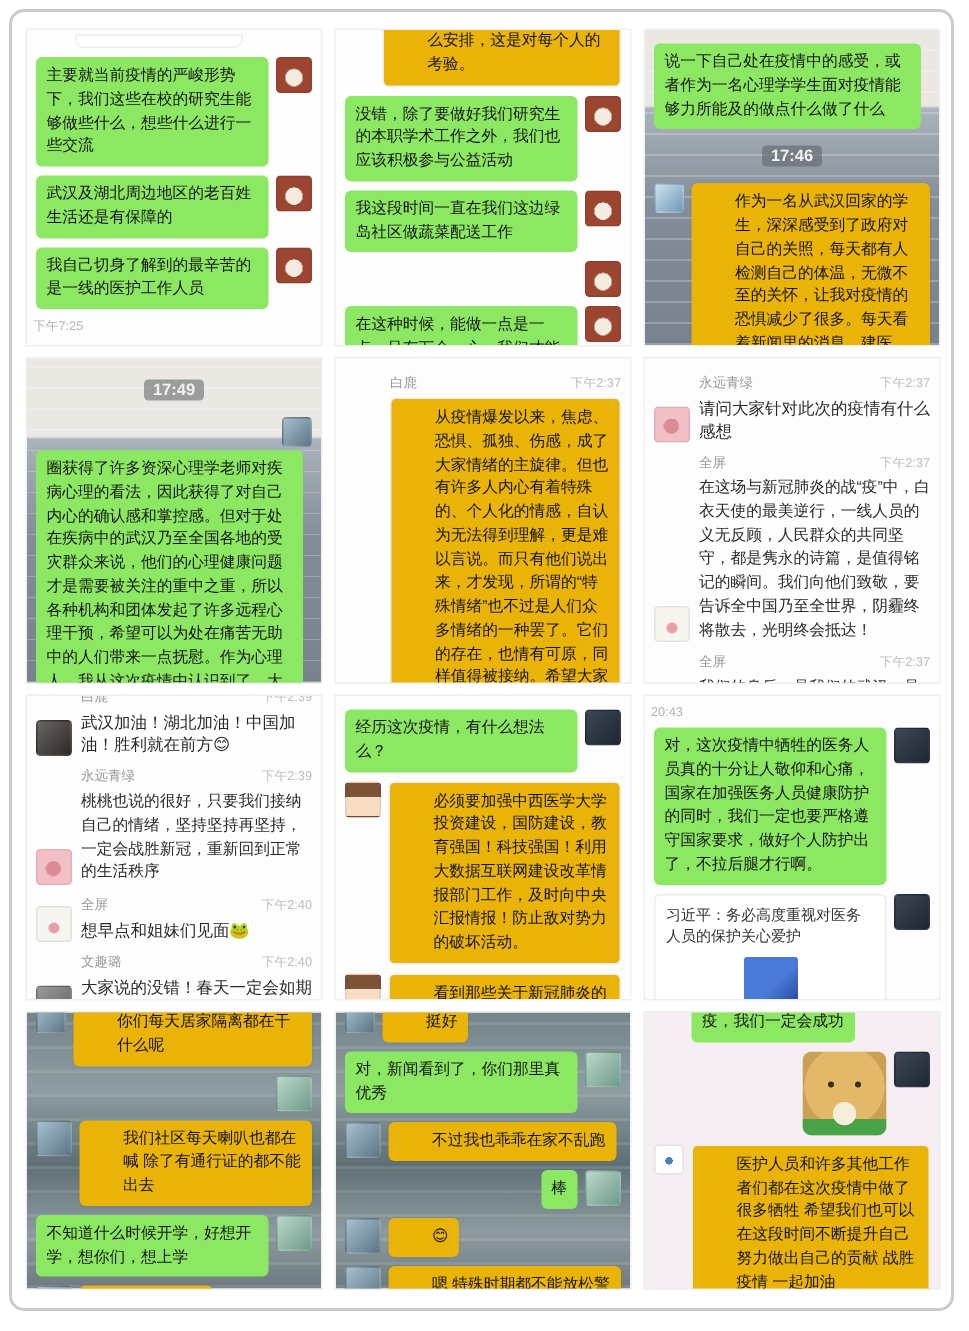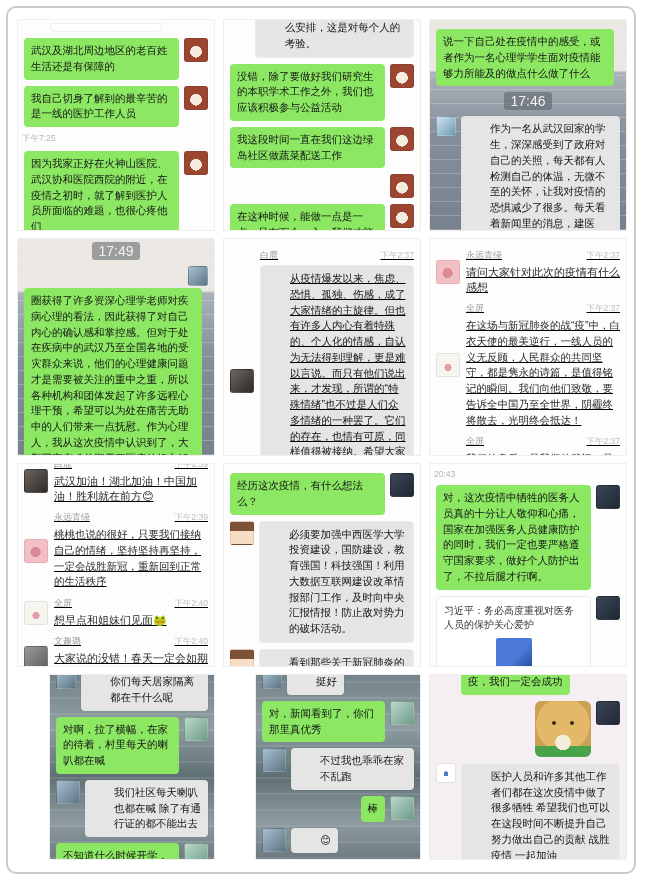--- a/index.html
+++ b/index.html
@@ -7,36 +7,36 @@
   .frame{position:absolute;left:6px;top:6px;width:630px;height:868px;border:2px solid #cbcbcb;
     border-radius:10px;background:#fff;box-sizing:border-box;padding:11px 9px;overflow:hidden;}
   .grid{display:grid;grid-template-columns:198px 198px 198px;grid-template-rows:212px 218px 204px 186px;
     gap:7px 8px;}
   .cell{position:relative;background:#fdfdfd;overflow:hidden;border:1px solid #efefef;padding:3px 4px;box-sizing:border-box;}
   .bg-brick{background:
     repeating-linear-gradient(0deg, rgba(255,255,255,.22) 0 1px, transparent 1px 14px),
     linear-gradient(180deg,#ebe8e3 0 24%,#aab2ba 25%,#848e9a 55%,#78828e 100%);}
   .bg-sea{background:
     repeating-linear-gradient(0deg, rgba(255,255,255,.10) 0 2px, transparent 2px 16px),
-    linear-gradient(180deg,#74848a 0%,#8d9da1 28%,#5f7074 55%,#8d9ba0 80%,#6d7b80 100%); margin-left: 32px;}
+    linear-gradient(180deg,#74848a 0%,#8d9da1 28%,#5f7074 55%,#8d9ba0 80%,#6d7b80 100%);}
   .bg-pink{background:#f5eef3;}
   .mrow{display:flex;align-items:flex-start;gap:5px;margin:6px 2px;}
   .mrow.right{flex-direction:row-reverse;}
   .av{width:24px;height:24px;border-radius:3px;flex:none;border:1px solid rgba(0,0,0,.08);box-sizing:border-box;}
   .av.sm{width:20px;height:20px;}
   .bub{padding:5px 7px;border-radius:4px;font-size:10.5px;line-height:1.5;max-width:146px;
     color:#141414;word-break:break-all;text-align:left;}
   .bub.green{background:#8CE763;}
-  .bub.white{background:#e5e5e5;border:1px solid #ececec;padding-left:29px;}
+  .bub.white{background:#eab308;border:1px solid #ececec;padding-left:29px;}
   .onphoto .bub.white{border:none;box-shadow:0 0 0 1px rgba(0,0,0,.03);}
   .bub.wide{max-width:168px;}
   .tplain{text-align:left;font-size:8.5px;color:#b4b4b4;margin:6px 0;}
-  .tpill{display:block;width:max-content;margin:0 auto;background:rgba(90,95,100,.55);color:#f2f2f2;
-    font-size:14px;padding:1px 6px;border-radius:3px;}
-  .grow{display:flex;gap:6px;margin:7px 2px;align-items:center;text-decoration:underline;}
+  .tpill{display:block;width:max-content;margin:11px auto;background:rgba(90,95,100,.55);color:#f2f2f2;
+    font-size:11px;padding:1px 6px;border-radius:3px;font-weight:bold;}
+  .grow{display:flex;gap:6px;margin:7px 2px;align-items:flex-end;}
   .gcol{flex:1;min-width:0;}
   .ghead{display:flex;justify-content:space-between;align-items:baseline;margin-bottom:3px;}
   .gname{font-size:9px;color:#9a9a9a;}
   .gtime{font-size:8.5px;color:#bdbdbd;}
   .gcol .bub{max-width:152px;}
   .plain{font-size:11px;color:#2a2a2a;margin-top:2px;}
   .sliver{width:110px;height:7px;background:#fff;border:1px solid #eee;border-radius:0 0 6px 6px;margin:0 auto 2px 28px;}
   
   .panda{background:radial-gradient(circle at 50% 58%,#f3ecdf 0 34%,#9c4632 35%);}
   .bailu{background:linear-gradient(135deg,#6b6560,#2e2a27);}
@@ -68,20 +68,24 @@
 </head>
 <body>
 
 <div class="frame">
 <div class="grid">
 
   <div class="cell">
     <div class="sliver"></div>
     <div class="mrow right">
       <div class="av panda"></div>
+      <div class="bub green">主要就当前疫情的严峻形势下，我们这些在校的研究生能够做些什么，想些什么进行一些交流</div>
+    </div>
+    <div class="mrow right">
+      <div class="av panda"></div>
       <div class="bub green">武汉及湖北周边地区的老百姓生活还是有保障的</div>
     </div>
     <div class="mrow right">
       <div class="av panda"></div>
       <div class="bub green">我自己切身了解到的最辛苦的是一线的医护工作人员</div>
     </div>
     <div class="tplain">下午7:25</div>
     <div class="mrow right">
       <div class="av panda"></div>
       <div class="bub green">因为我家正好在火神山医院、武汉协和医院西院的附近，在疫情之初时，就了解到医护人员所面临的难题，也很心疼他们</div>
@@ -257,21 +261,20 @@
 
   </div>
 
   <div class="cell bg-sea onphoto">
     <div class="mrow clip-top">
       <div class="av sm photo1"></div>
       <div class="bub white">你们每天居家隔离都在干什么呢</div>
     </div>
     <div class="mrow right">
       <div class="av greengirl"></div>
-      <div class="bub green">对啊，拉了横幅，在家的待着，村里每天的喇叭都在喊</div>
     </div>
     <div class="mrow">
       <div class="av photo1"></div>
       <div class="bub white">我们社区每天喇叭也都在喊 除了有通行证的都不能出去</div>
     </div>
     <div class="mrow right">
       <div class="av greengirl"></div>
       <div class="bub green">不知道什么时候开学，好想开学，想你们，想上学</div>
     </div>
     <div class="mrow">

